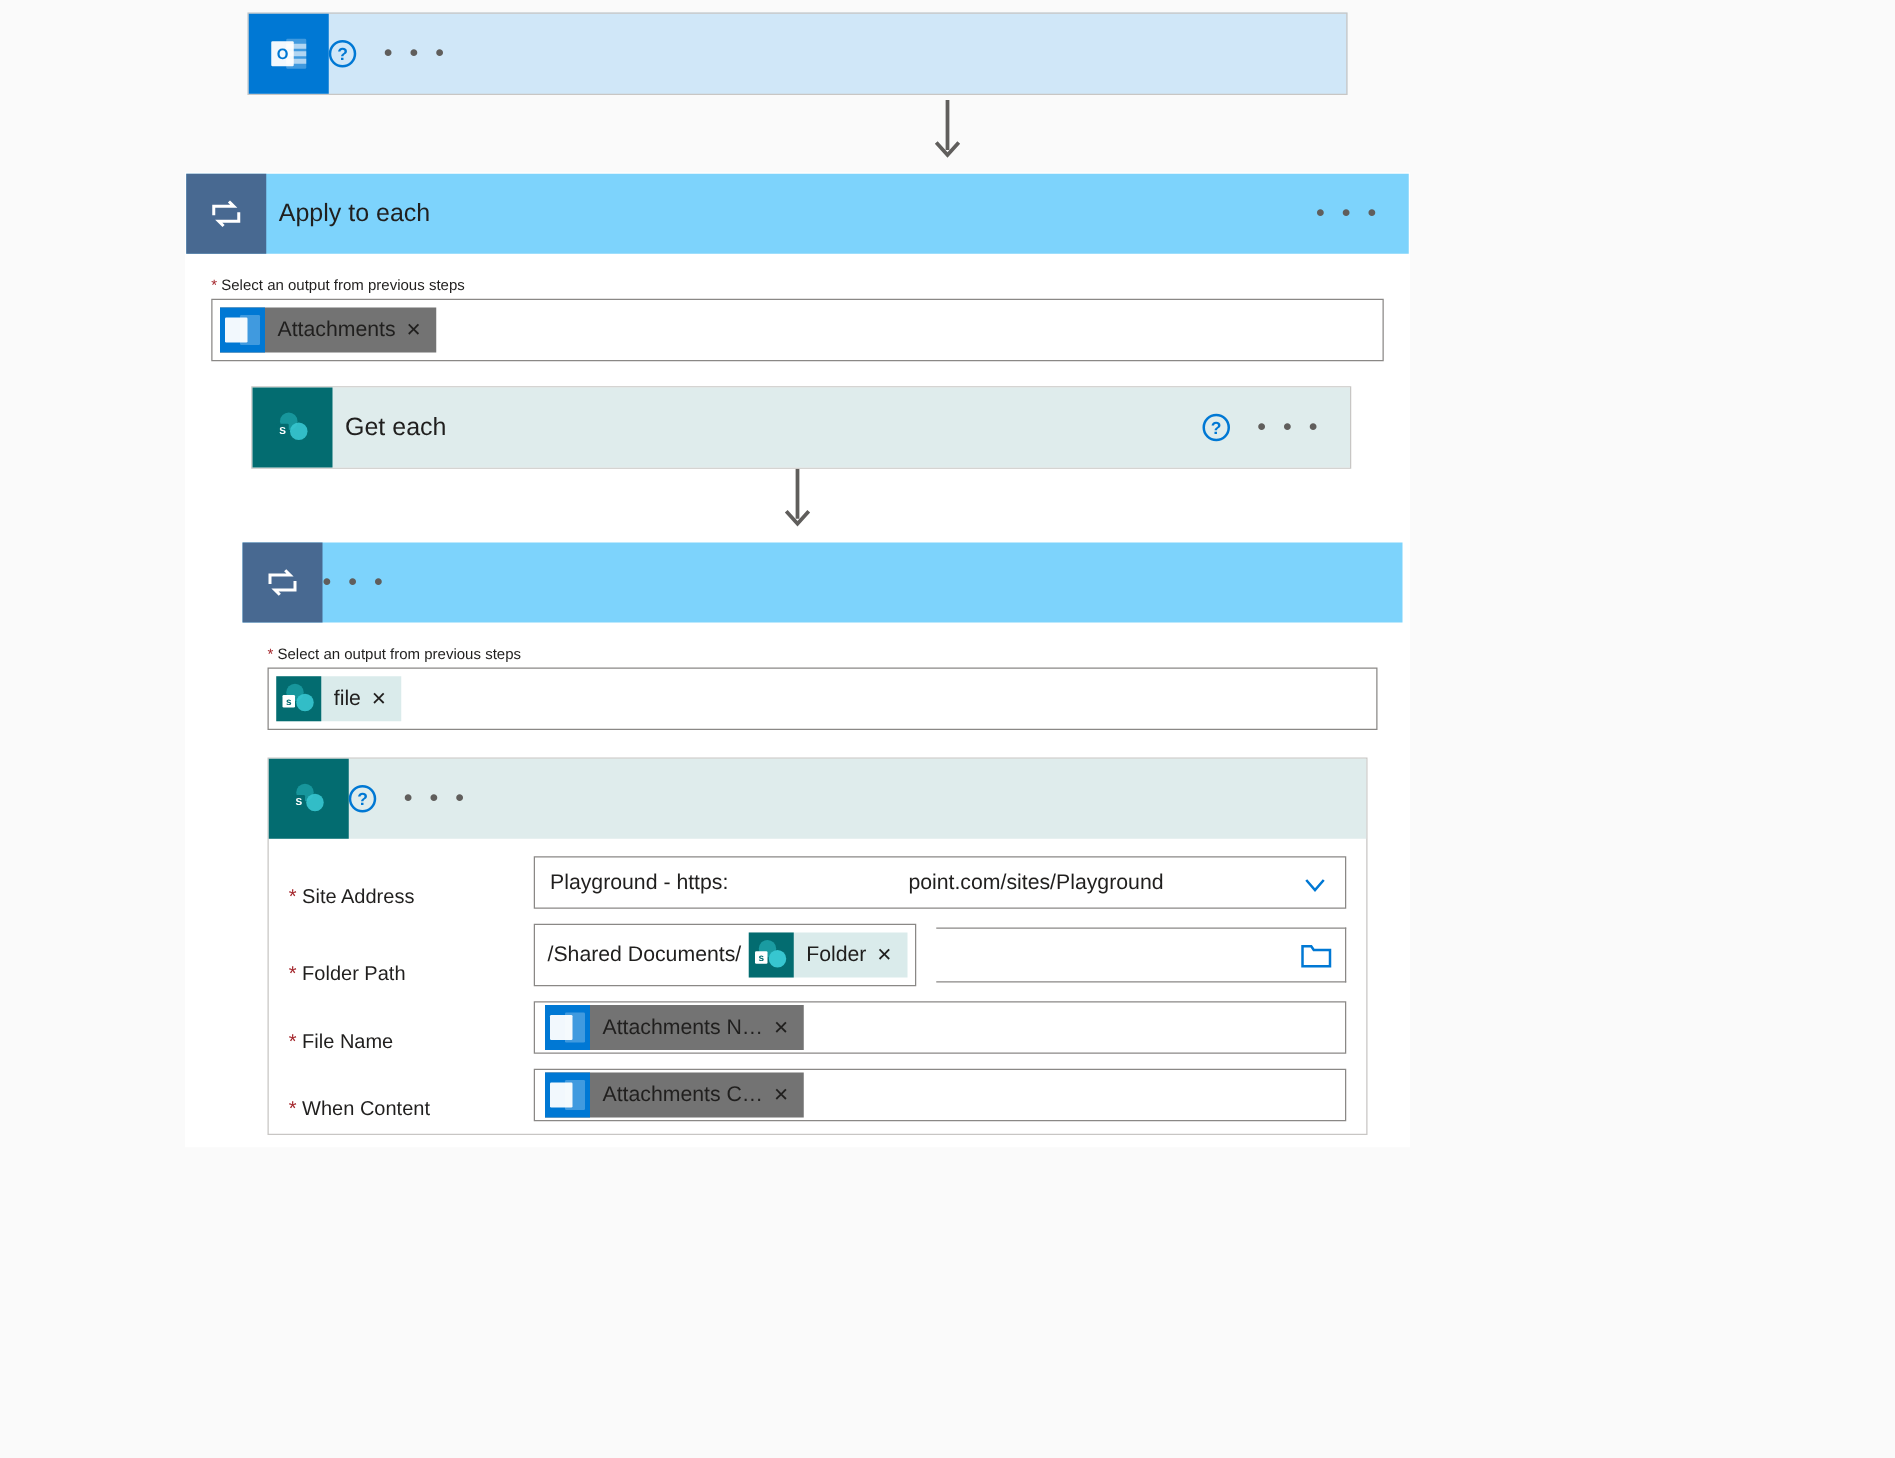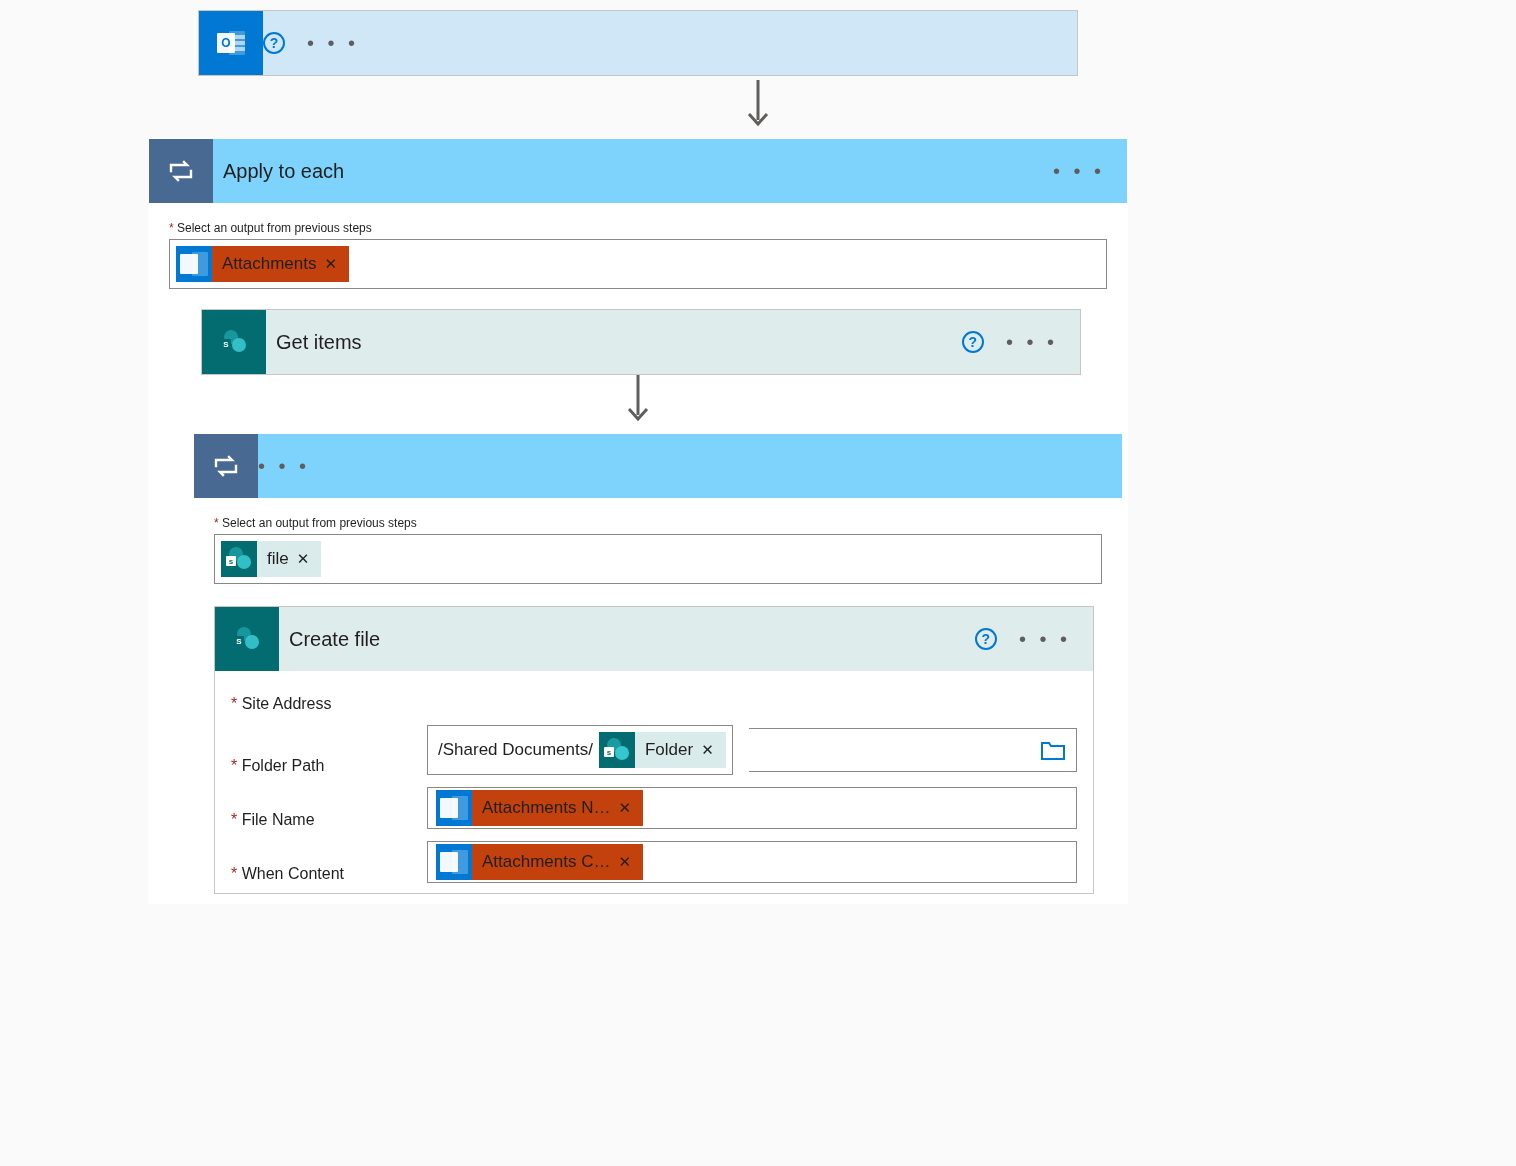--- a/index.html
+++ b/index.html
@@ -19,21 +19,21 @@
   .scope-hdr{background:#7dd3fc}
   .loop-ico{background:#486991;width:64px;height:64px;display:flex;align-items:center;justify-content:center}
   .scope-body{padding:18px 20px 4px}
   .lbl{font-size:12px;margin-bottom:4px}
   .req{color:#a4262c}
   .inputbox{border:1px solid #8a8886;padding:6px;display:flex;align-items:center;flex-wrap:wrap;gap:6px;background:#fff;min-height:44px}
   .token{display:inline-flex;align-items:center;background:#e6eef6;padding:0 10px 0 0;height:36px;font-size:17px}
   .token .ti{width:36px;height:36px;display:flex;align-items:center;justify-content:center;margin-right:10px}
   .token .tx{padding-right:6px}
   .token .x{font-size:15px;padding:0 2px;cursor:pointer}
-  .tok-out{background:#c2410c}.tok-out .ti{background:#0078d4}
+  .tok-out{background:#737373}.tok-out .ti{background:#0078d4}
   .tok-sp{background:#daebeb}.tok-sp .ti{background:#036c70}
   .sp-hdr{background:#dfecec}
   .sp-ico{background:#036c70;width:64px;height:64px;display:flex;align-items:center;justify-content:center}
   .inner{margin-left:32px;margin-top:20px}
   .row{display:flex;align-items:flex-end;padding:6px 16px}
   .row .lbl2{width:196px;padding-top:10px}
   .row .ctrl{flex:1;border:1px solid #8a8886;min-height:42px;display:flex;align-items:center;padding:2px 8px;position:relative}
   .dd-chev{position:absolute;right:14px;top:12px;cursor:pointer}
   .folder-ico{position:absolute;right:10px;top:10px;cursor:pointer}
   .seltxt{padding-left:4px;font-size:17px}
@@ -105,21 +105,21 @@
       <div class="inner card" style="width:880px;background:#dfecec">
         <div class="hdr sp-hdr">
           <div class="ico sp-ico">
             <svg viewBox="0 0 30 30">
                 <circle cx="12" cy="10" r="7" fill="#1a9ba1" opacity="0.9"></circle>
                 <circle cx="20" cy="18" r="7" fill="#37c6d0" opacity="0.9"></circle>
                 <rect x="2" y="12" width="10" height="10" rx="1" fill="#036c70"></rect>
                 <text x="7" y="20" font-size="8" text-anchor="middle" fill="#fff" font-weight="700">S</text>
               </svg>
           </div>
-          <div class="ttl">Get items</div>
+          <div class="ttl">Get each</div>
           <div class="r">
             <div class="help">
                 <span>?</span>
               </div>
             <div class="dots"><span>• • •</span></div>
           </div>
         </div>
       </div>
 
       <div class="arr" style="padding-top:0px">
@@ -160,32 +160,38 @@
           <div class="card" style="width:880px;margin-top:22px;background:#fff">
             <div class="hdr sp-hdr">
               <div class="ico sp-ico">
                 <svg viewBox="0 0 30 30">
                     <circle cx="12" cy="10" r="7" fill="#1a9ba1" opacity="0.9"></circle>
                     <circle cx="20" cy="18" r="7" fill="#37c6d0" opacity="0.9"></circle>
                     <rect x="2" y="12" width="10" height="10" rx="1" fill="#036c70"></rect>
                     <text x="7" y="20" font-size="8" text-anchor="middle" fill="#fff" font-weight="700">S</text>
                   </svg>
               </div>
-              <div class="ttl">Create file</div>
               <div class="r">
                 <div class="help">
                     <span>?</span>
                   </div>
                 <div class="dots"><span>• • •</span></div>
               </div>
             </div>
 
             <div style="padding:8px 0 4px">
               <div class="row">
                 <div class="lbl2"><span class="req">*</span> <span>Site Address</span></div>
+                <div class="ctrl" style="padding-right:44px">
+                  <span class="seltxt">Playground - https:</span>
+                  <span class="seltxt" style="margin-left:140px">point.com/sites/Playground</span>
+                  <span class="dd-chev"><svg width="20" height="20" viewBox="0 0 20 20">
+                        <path d="M3 6 L10 14 L17 6" fill="none" stroke="#0078d4" stroke-width="2"></path>
+                      </svg></span>
+                </div>
               </div>
 
               <div class="row">
                 <div class="lbl2"><span class="req">*</span> <span>Folder Path</span></div>
                 <div class="ctrl" style="border:none;padding:0;gap:16px">
                   <div class="inputbox" style="flex:0 0 auto;border-right:1px solid #8a8886">
                     <span class="seltxt">/Shared Documents/</span>
                     <span class="token tok-sp">
                       <span class="ti">
                           <svg viewBox="0 0 30 30">

